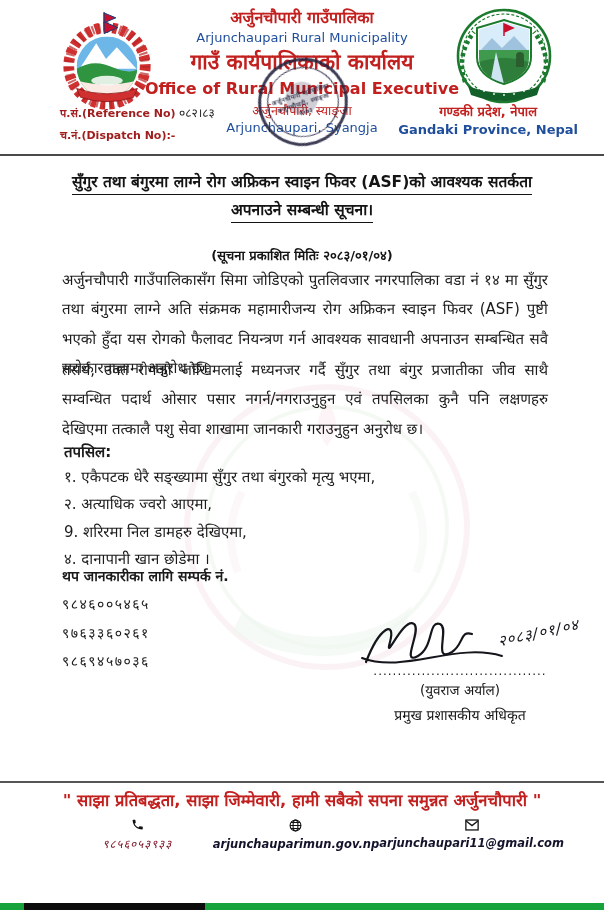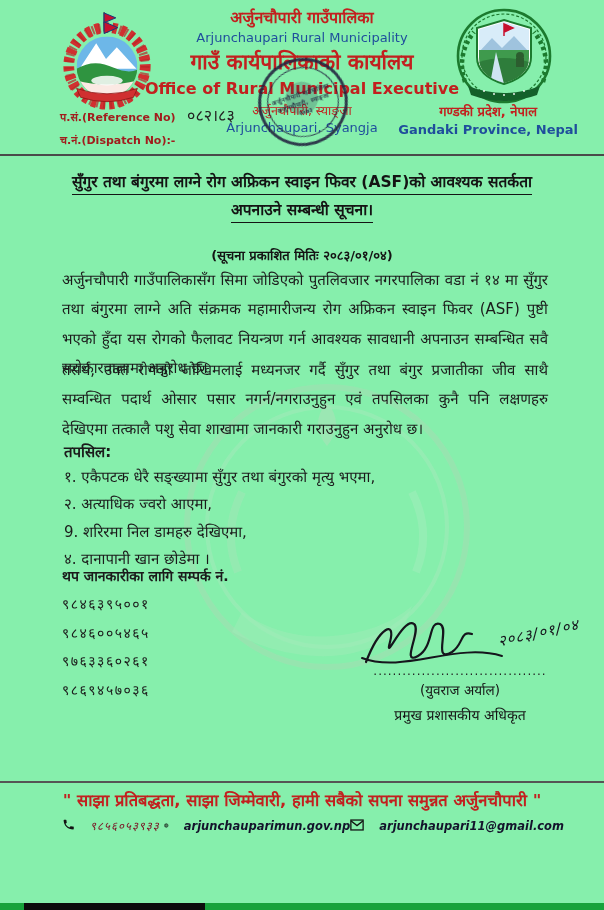--- a/index.html
+++ b/index.html
@@ -1,41 +1,41 @@
 <!DOCTYPE html>
 <html><head>
 <meta charset="utf-8">
 <style>
   * { margin:0; padding:0; box-sizing:border-box; }
   html,body { background:#e9e9e9; }
   body { font-family:"DejaVu Sans", sans-serif; }
   .page {
     position:relative; width:604px; height:910px; margin:0 auto;
-    background:#86efac; overflow:hidden; color:#1e1e1e;
+    background:#ffffff; overflow:hidden; color:#1e1e1e;
   }
 
   
   .logo { position:absolute; }
   .logo-left { left:48px; top:10px; }
   .logo-right { left:444px; top:6px; }
 
   .header-center {
     position:absolute; left:120px; right:120px; top:6px; text-align:center;
   }
   .muni-np { color:#c2201f; font-weight:700; font-size:16px; }
   .muni-en { color:#1f4e9c; font-size:13px; margin-top:2px; }
   .office-np { color:#c2201f; font-weight:700; font-size:21px; margin-top:2px; }
   .office-en { color:#c2201f; font-weight:700; font-size:16px; margin-top:4px; }
   .place-np { color:#c2201f; font-size:12.5px; margin-top:4px; }
   .place-en { color:#1f4e9c; font-size:13px; margin-top:1px; }
 
   .ref-block { position:absolute; left:60px; top:104px; font-size:11px; }
   .ref-row { margin-bottom:6px; }
   .ref-label { color:#a11d1d; font-weight:700; }
-  .ref-value { color:#222; margin-left:8px; font-size:16px; }
+  .ref-value { color:#222; font-size:12px; }
 
   .province-block { position:absolute; right:26px; top:102px; text-align:center; }
   .prov-np { color:#c2201f; font-weight:700; font-size:13px; }
   .prov-en { color:#1f4e9c; font-weight:700; font-size:13px; margin-top:2px; }
 
   .rule-top { position:absolute; left:0; right:0; top:154px; height:2px; background:#4a4a4a; }
 
   
   .stamp {
     position:absolute; left:258px; top:58px; width:90px; height:88px;
@@ -82,21 +82,21 @@
   .sig-title { font-size:14px; color:#151515; margin-top:6px; }
 
   
   .watermark { position:absolute; left:172px; top:372px; opacity:0.35; pointer-events:none; }
 
   
   .rule-bottom { position:absolute; left:0; right:0; top:781px; height:1.6px; background:#555; }
   .slogan { position:absolute; left:20px; right:20px; top:788px; text-align:center;
     color:#c2201f; font-weight:700; font-size:16.5px; }
   .footer-contacts { position:absolute; left:62px; right:40px; top:818px; display:flex; align-items:center; }
-  .fc-item { display:flex; align-items:flex-start; gap:15px; }
+  .fc-item { display:flex; align-items:center; gap:5px;flex-direction:column; }
   .fc-phone { width:178px; }
   .fc-web { width:186px; }
   .fc-phone .fc-text { color:#7a1022; font-style:italic; font-size:11.5px; letter-spacing:1px; }
   .fc-web .fc-text, .fc-mail .fc-text { color:#13132b; font-weight:700; font-style:italic; font-size:11.5px; }
 
   .scan-strip { position:absolute; left:0; right:0; bottom:0; height:7px;
     background:linear-gradient(90deg,#17a23b 0 4%,#0c0c0c 4% 34%,#17a23b 34% 100%); }
 </style>
 </head>
 <body>
@@ -208,21 +208,20 @@
   <div class="list-heading">तपसिल:</div>
   <ul class="symptom-list">
     <li>१. एकैपटक धेरै सङ्ख्यामा सुँगुर तथा बंगुरको मृत्यु भएमा,</li>
     <li>२. अत्याधिक ज्वरो आएमा,</li>
     <li>9. शरिरमा निल डामहरु देखिएमा,</li>
     <li>४. दानापानी खान छोडेमा ।</li>
   </ul>
 
   <div class="contact-heading">थप जानकारीका लागि सम्पर्क नं.</div>
   <ul class="contact-numbers">
-    <li>९८४६३९५००१</li>
     <li>९८४६००५४६५</li>
     <li>९७६३३६०२६१</li>
     <li>९८६९४५७०३६</li>
   </ul>
 
   <div class="sig-block">
     <div class="sig-art">
       <svg width="200" height="62" viewBox="0 0 200 62">
         <path d="M6 50 C20 14 36 8 30 30 C24 52 44 4 54 12 C62 18 40 54 58 44 C74 35 68 8 80 12 C90 16 72 52 92 40 C104 32 100 18 112 22" stroke="#15151c" stroke-width="2.2" fill="none" stroke-linecap="round"></path>
         <path d="M2 46 C44 62 96 30 142 44" stroke="#15151c" stroke-width="2" fill="none" stroke-linecap="round"></path>

